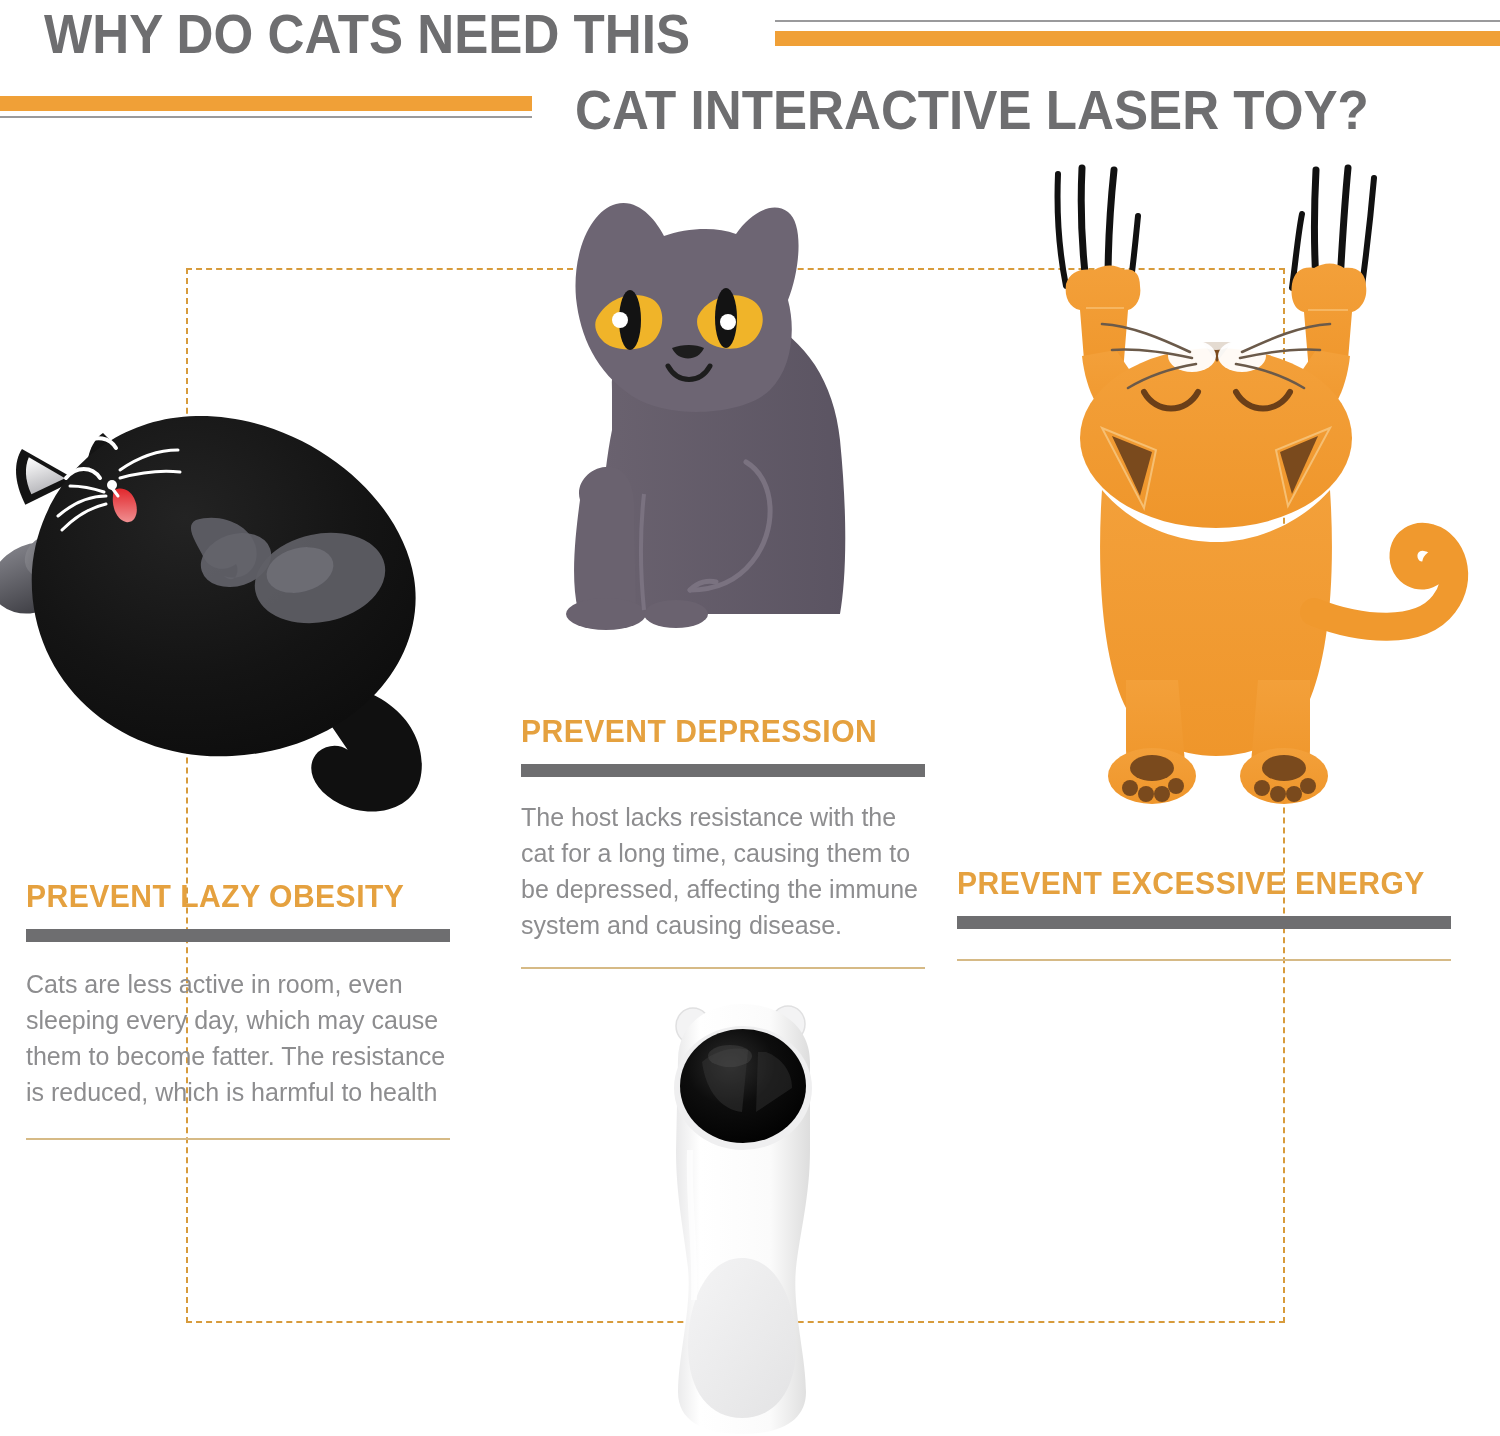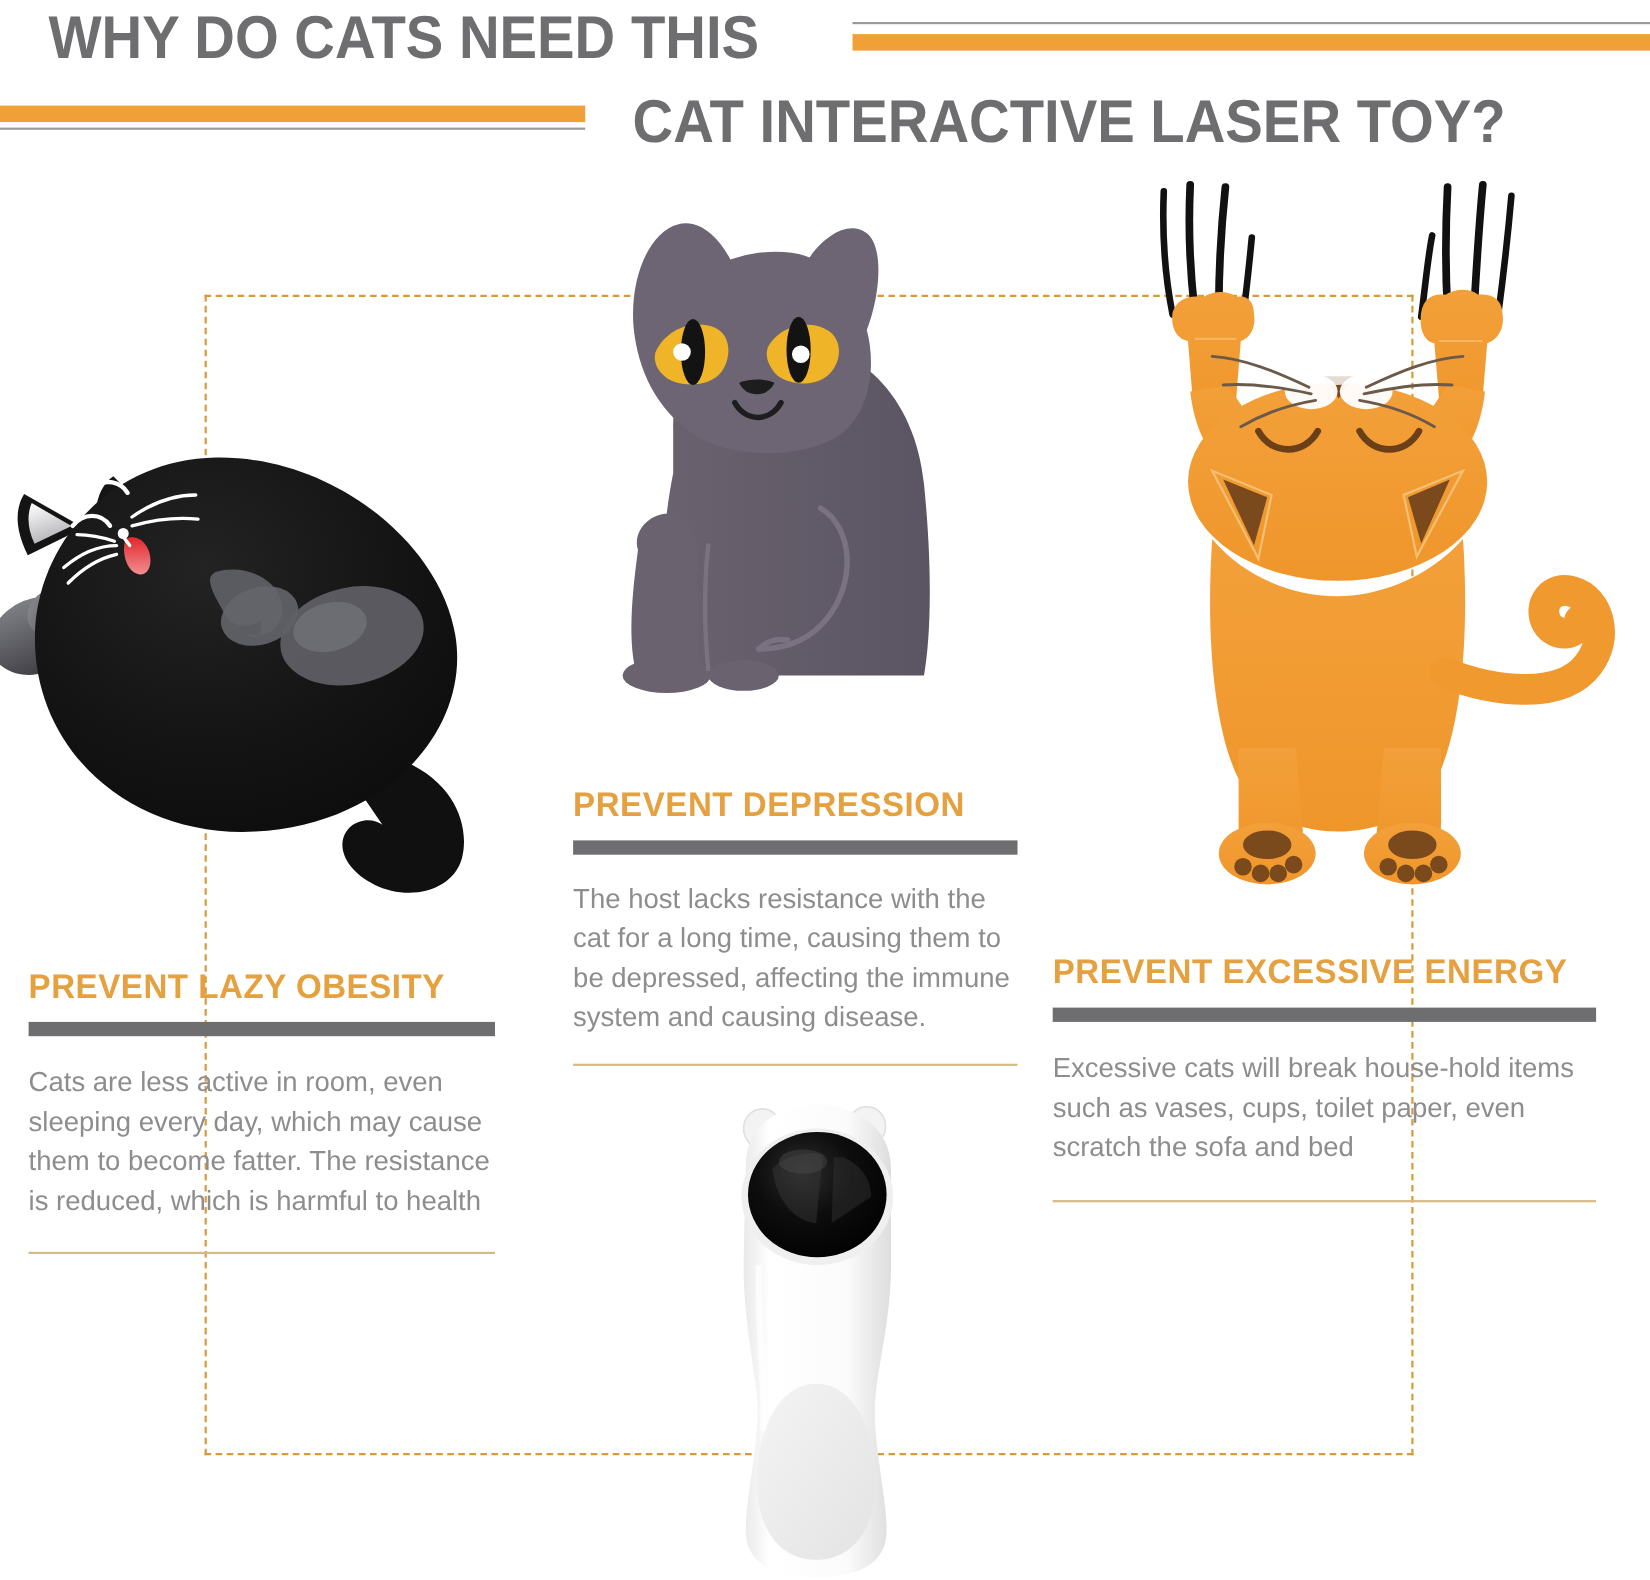--- a/index.html
+++ b/index.html
@@ -374,17 +374,16 @@
   <div class="block block-mid">
     <h3>PREVENT DEPRESSION</h3>
     <div class="bar-gray"></div>
     <p>The host lacks resistance with the cat for a long time, causing them to be depressed, affecting the immune system and causing disease.</p>
     <div class="rule-thin-gold"></div>
   </div>
 
   <div class="block block-right">
     <h3>PREVENT EXCESSIVE ENERGY</h3>
     <div class="bar-gray"></div>
-    <p>Excessive cats will break house-hold items such as vases, cups, toilet paper, even scratch the sofa and bed</p>
     <div class="rule-thin-gold"></div>
   </div>
 
 </div>
 
 </body></html>

